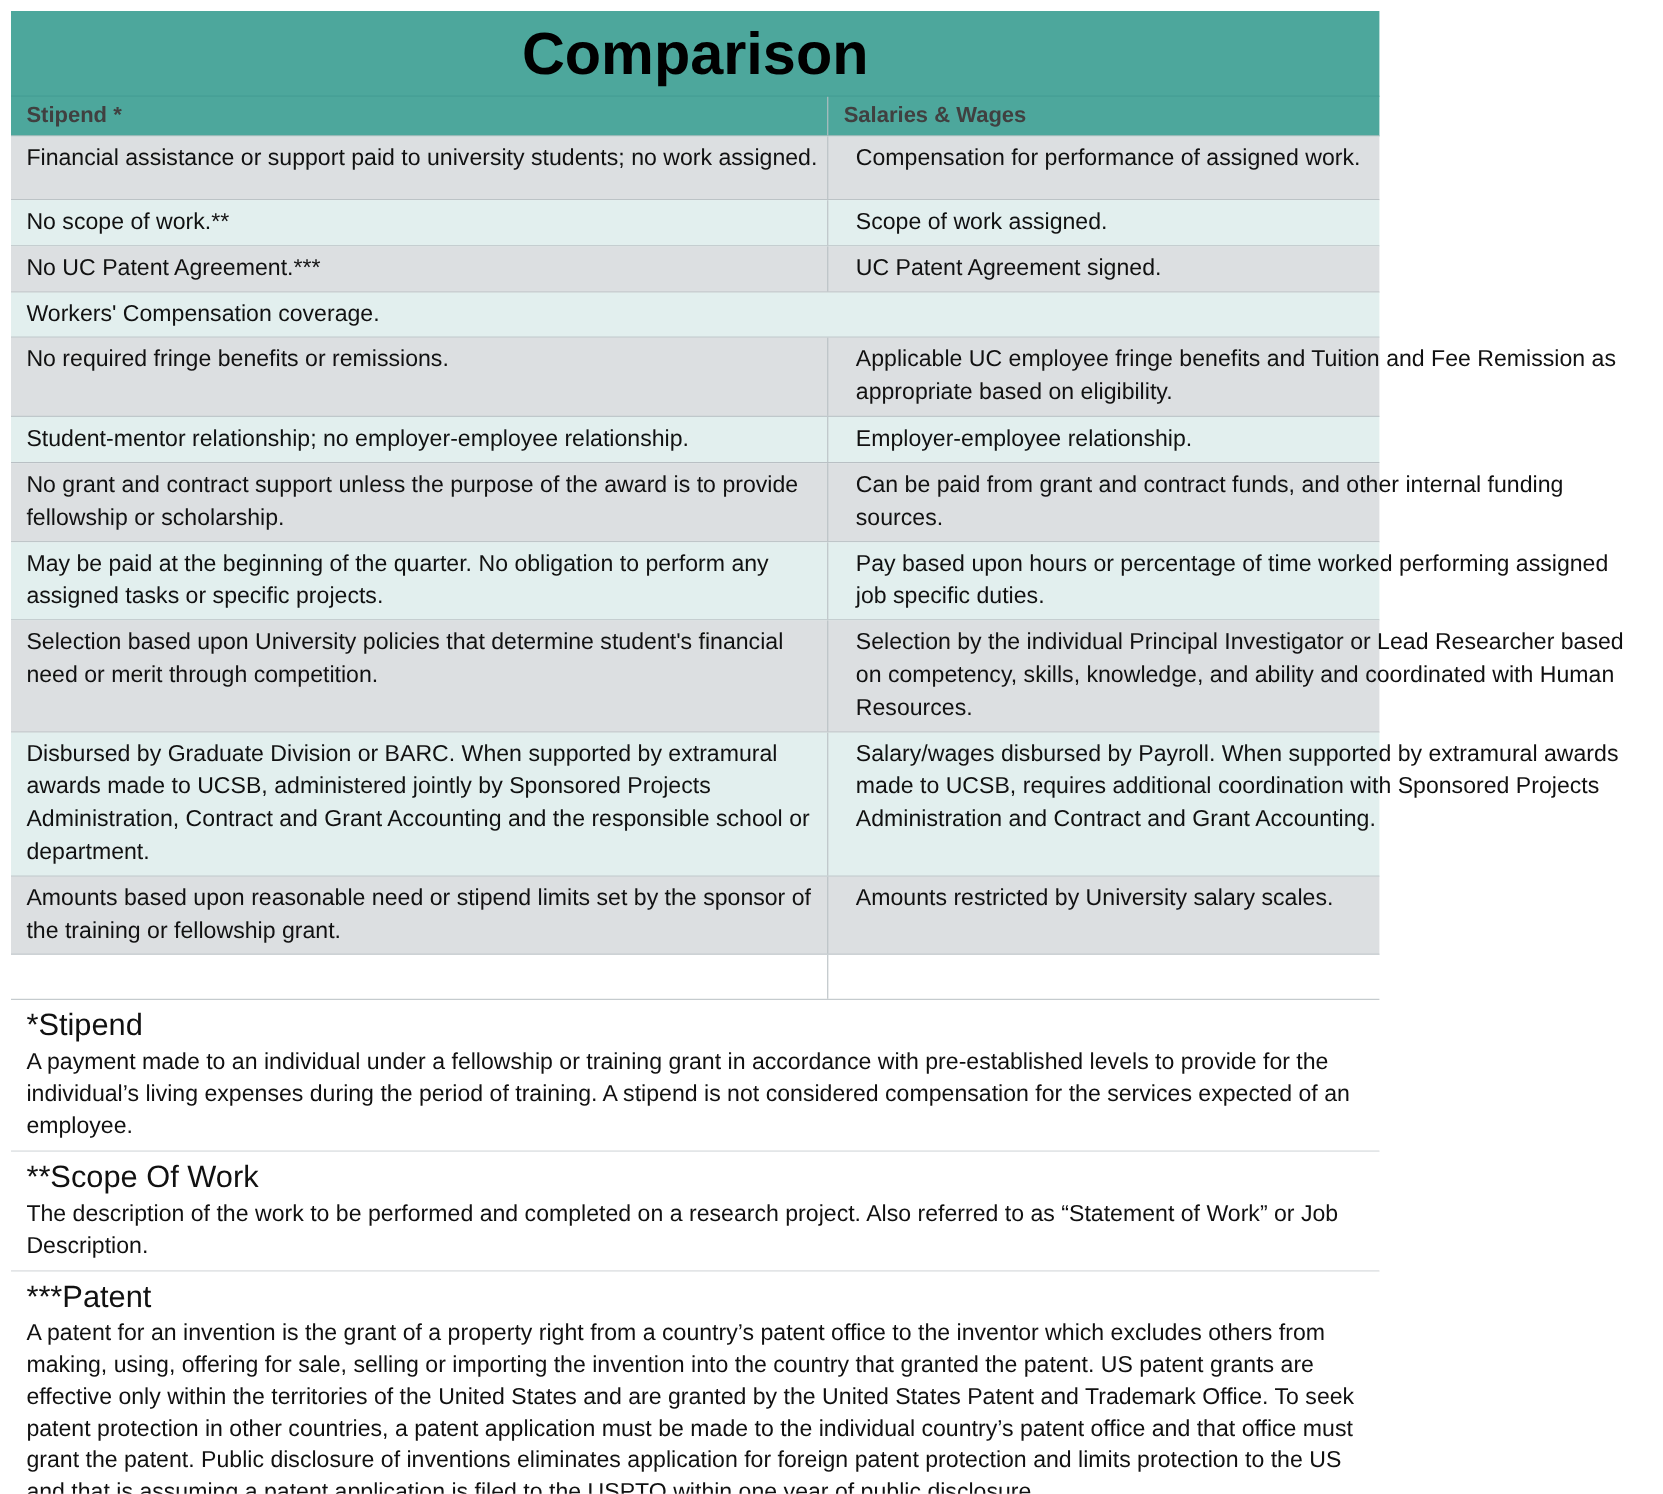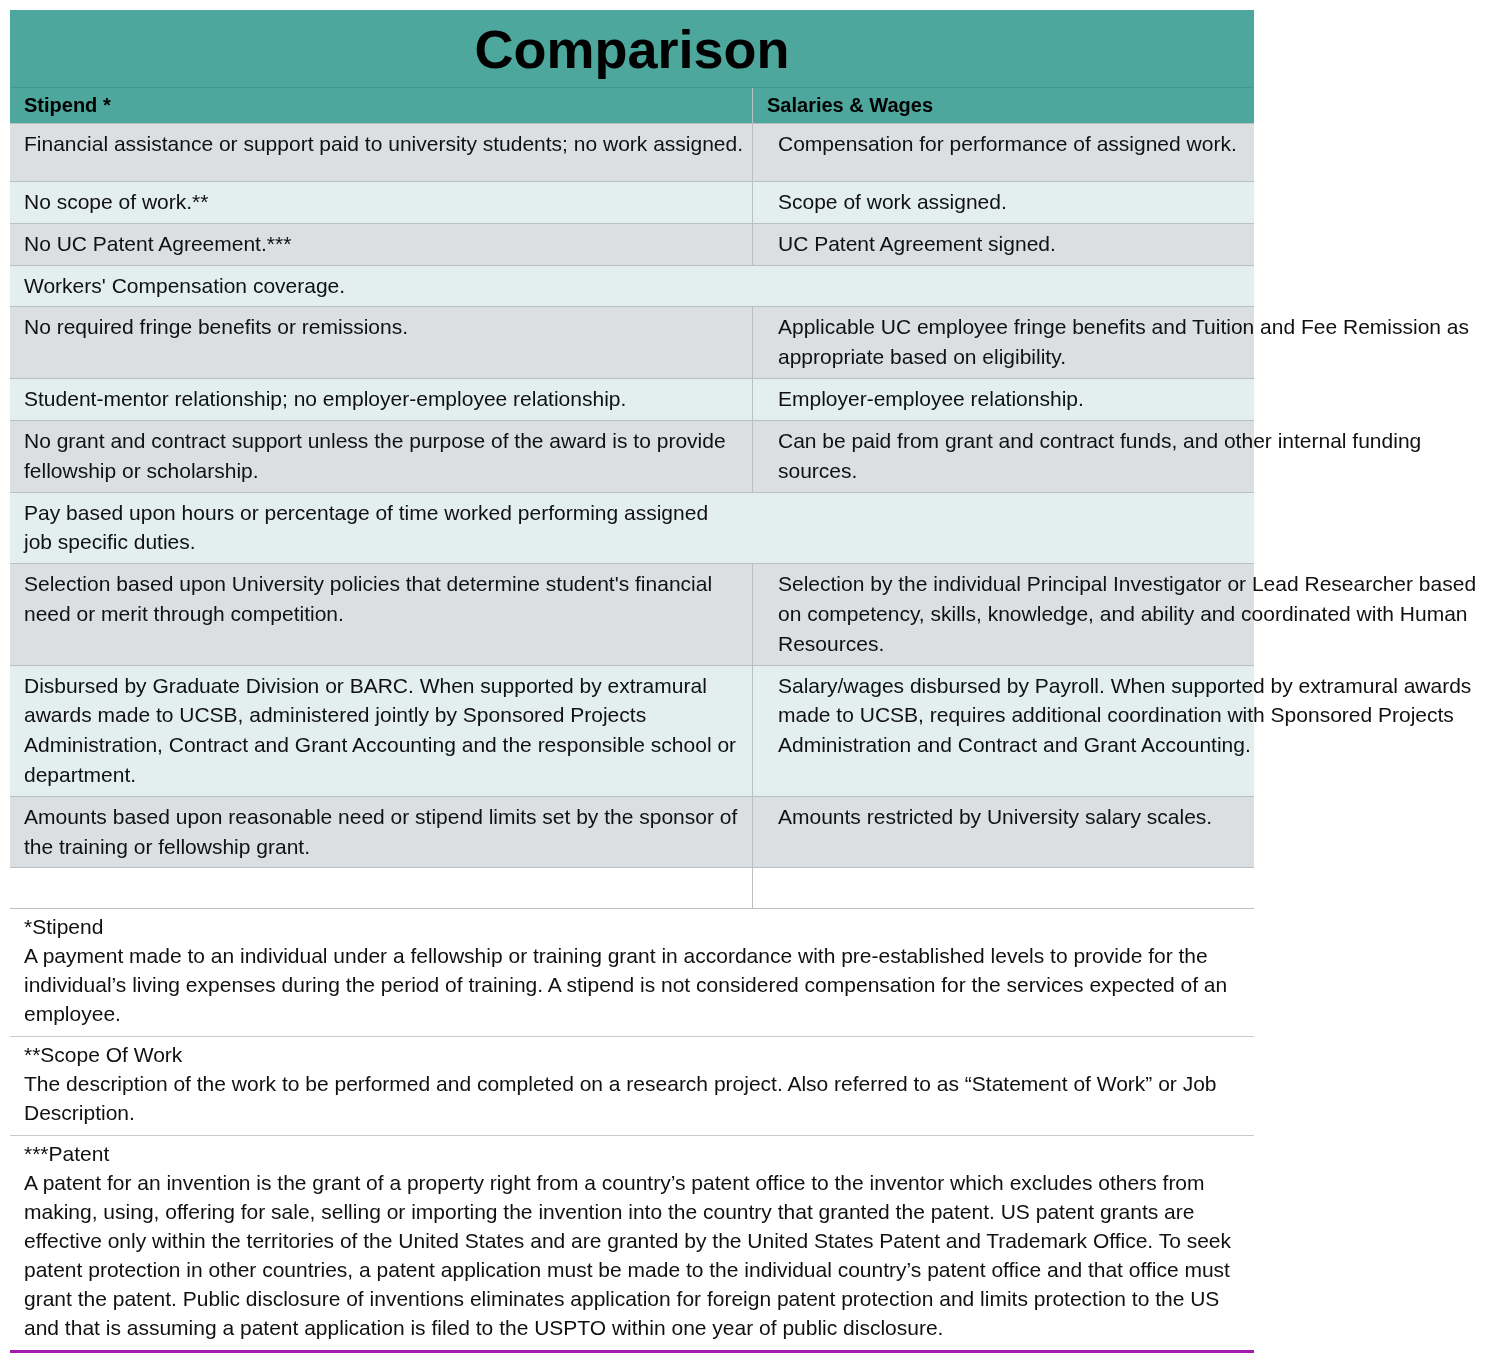--- a/index.html
+++ b/index.html
@@ -39,21 +39,21 @@
   
   .hdr-row {
     display: flex;
     background: #4da79c;
     height: 36px;
     border-bottom: 1px solid #b9c0c4;
   }
   .hdr-cell {
     font-size: 20px;
     font-weight: bold;
-    color: #000000;
+    color: #404040;
     padding: 5px 0 0 14px;
     line-height: 1.2;
   }
   .col-a { width: 743px; flex: 0 0 743px; border-right: 1px solid #b9c0c4; }
   .col-b { width: 731px; flex: 0 0 731px; }
 
   
   .row {
     display: flex;
     align-items: stretch;
@@ -82,21 +82,21 @@
   .h-blank { height: 40px; }
 
   
   .note-row {
     border-bottom: 1px solid #c7ccd0;
     background: #ffffff;
     padding: 4px 14px 7px 14px;
   }
   .note-row:last-child { border-bottom: 3px solid #a21caf; }
   .note-title {
-    font-size: 21px;
+    font-size: 28px;
     line-height: 1.38;
     color: #111111;
   }
   .note-body {
     font-size: 21px;
     line-height: 1.38;
     color: #111111;
   }
 </style>
 </head>
@@ -141,20 +141,21 @@
     <div class="cell a h-1">Student-mentor relationship; no employer-employee relationship.</div>
     <div class="cell b h-1">Employer-employee relationship.</div>
   </div>
 
   <div class="row shade-gray">
     <div class="cell a h-2">No grant and contract support unless the purpose of the award is to provide fellowship or scholarship.</div>
     <div class="cell b h-2">Can be paid from grant and contract funds, and other internal funding sources.</div>
   </div>
 
   <div class="row shade-teal">
+    <div class="cell a h-2">May be paid at the beginning of the quarter.  No obligation to perform any assigned tasks or specific projects.</div>
     <div class="cell b h-2">Pay based upon hours or percentage of time worked performing assigned job specific duties.</div>
   </div>
 
   <div class="row shade-gray">
     <div class="cell a h-3">Selection based upon University policies that determine student's financial need or merit through competition.</div>
     <div class="cell b h-3">Selection by the individual Principal Investigator or Lead Researcher based on competency, skills, knowledge, and ability and coordinated with Human Resources.</div>
   </div>
 
   <div class="row shade-teal">
     <div class="cell a h-4">Disbursed by Graduate Division or BARC. When supported by extramural awards made to UCSB, administered jointly by Sponsored Projects Administration, Contract and Grant Accounting and the responsible school or department.</div>

